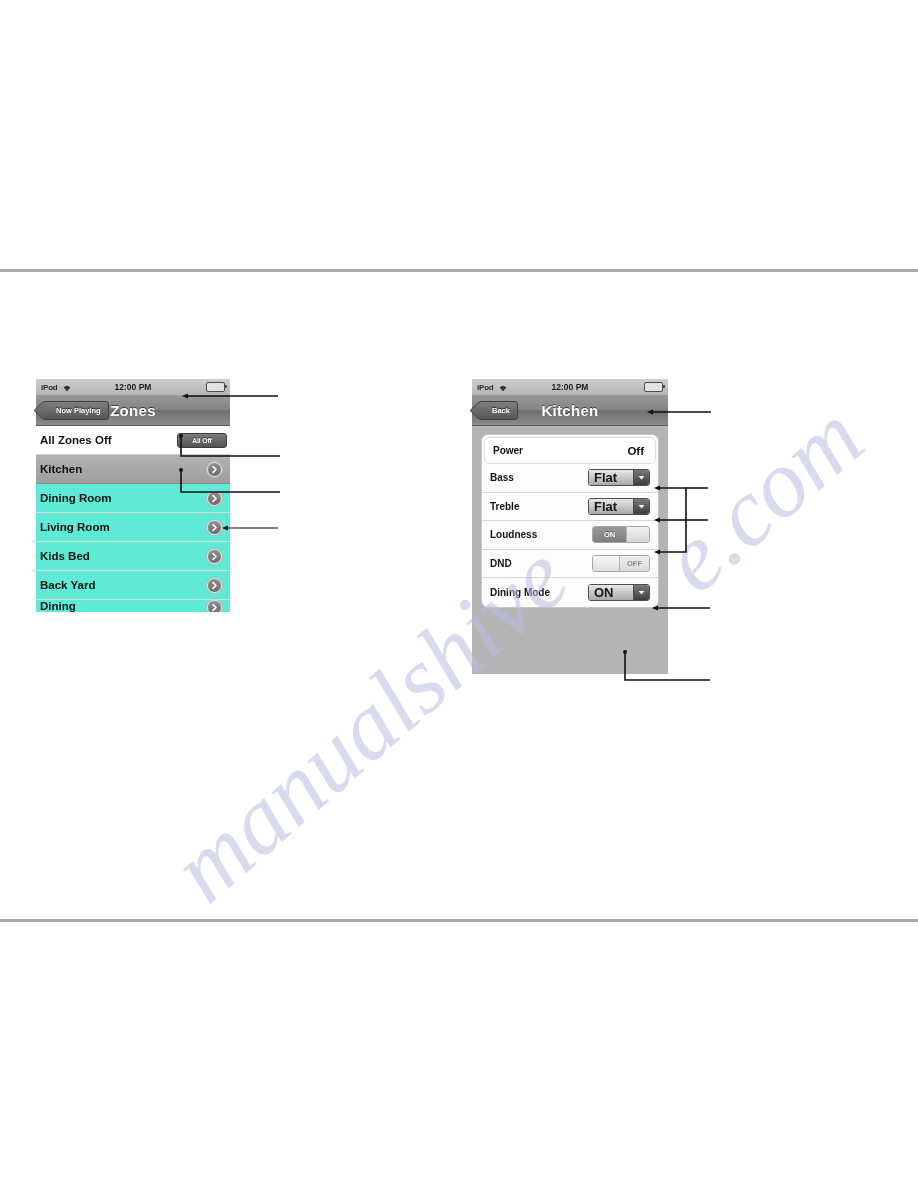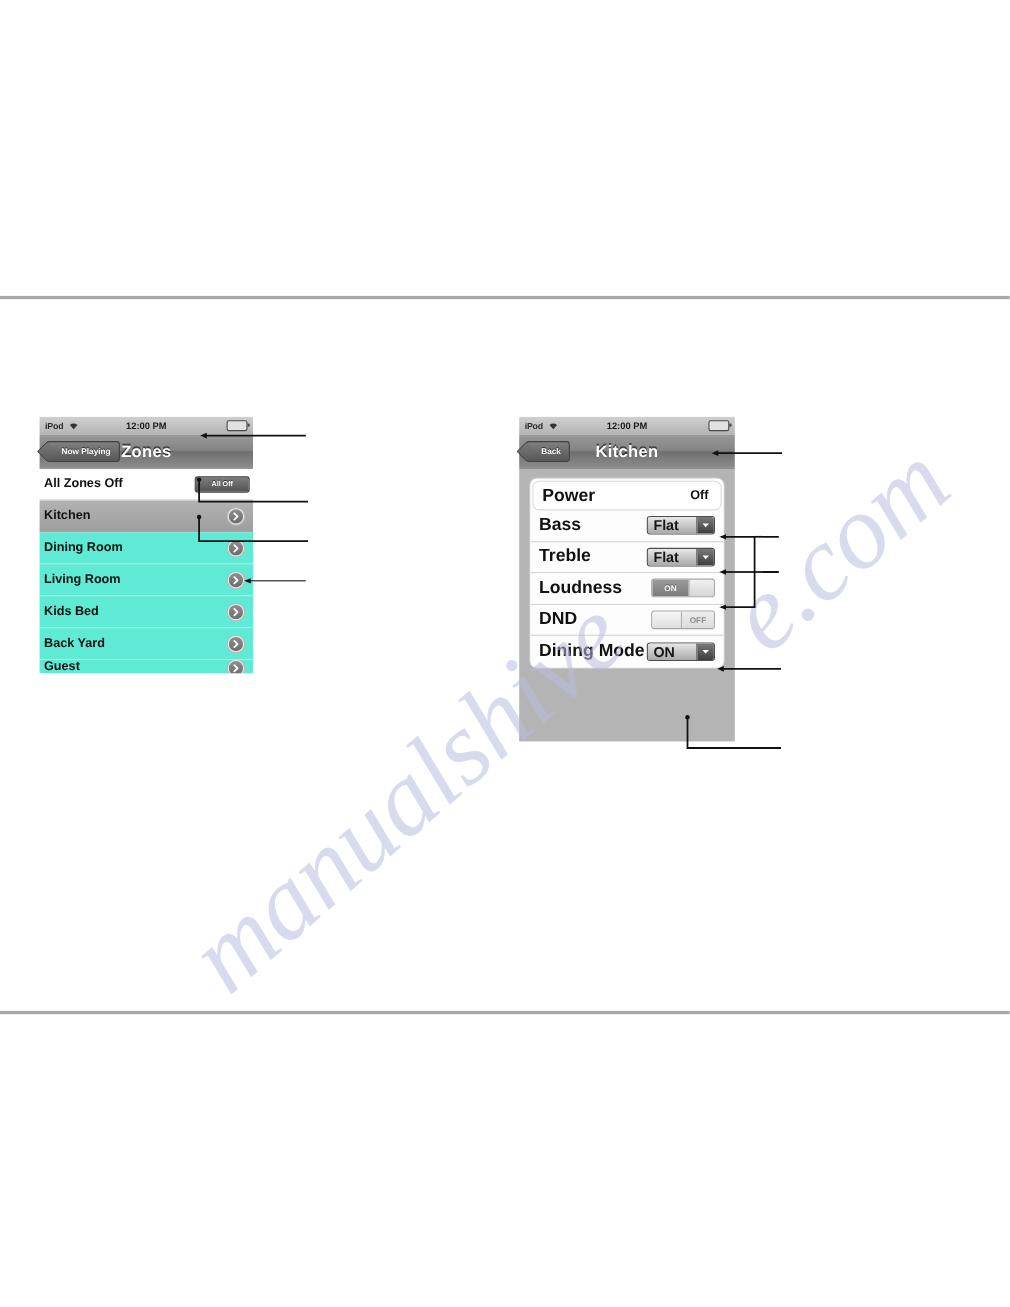--- a/index.html
+++ b/index.html
@@ -272,21 +272,21 @@
   }
   .set-row:last-child { border-bottom: none; }
   .set-row.power {
     border: 1px solid #dcdcdc;
     border-radius: 6px;
     margin: 2px 2px 0 2px;
     height: 27px;
     background: #fff;
   }
   .set-label {
-    font-size: 16px;
+    font-size: 10px;
     font-weight: bold;
     color: #111;
   }
   .set-value {
     font-size: 11.5px;
     font-weight: bold;
     color: #111;
     padding-right: 3px;
   }
 
@@ -445,21 +445,21 @@
         </div>
         <div class="zone-row">
           <span class="row-label">Back Yard</span>
           <span class="chev">
             <svg width="9" height="9" viewBox="0 0 9 9">
               <path d="M3 1.6 L6 4.5 L3 7.4" stroke="#fff" stroke-width="1.6" fill="none" stroke-linecap="round" stroke-linejoin="round"></path>
             </svg>
           </span>
         </div>
         <div class="zone-row clipped">
-          <span class="row-label">Guest</span>
+          <span class="row-label">Dining</span>
           <span class="chev">
             <svg width="9" height="9" viewBox="0 0 9 9">
               <path d="M3 1.6 L6 4.5 L3 7.4" stroke="#fff" stroke-width="1.6" fill="none" stroke-linecap="round" stroke-linejoin="round"></path>
             </svg>
           </span>
         </div>
       </div>
   </div>
 </div>
 

